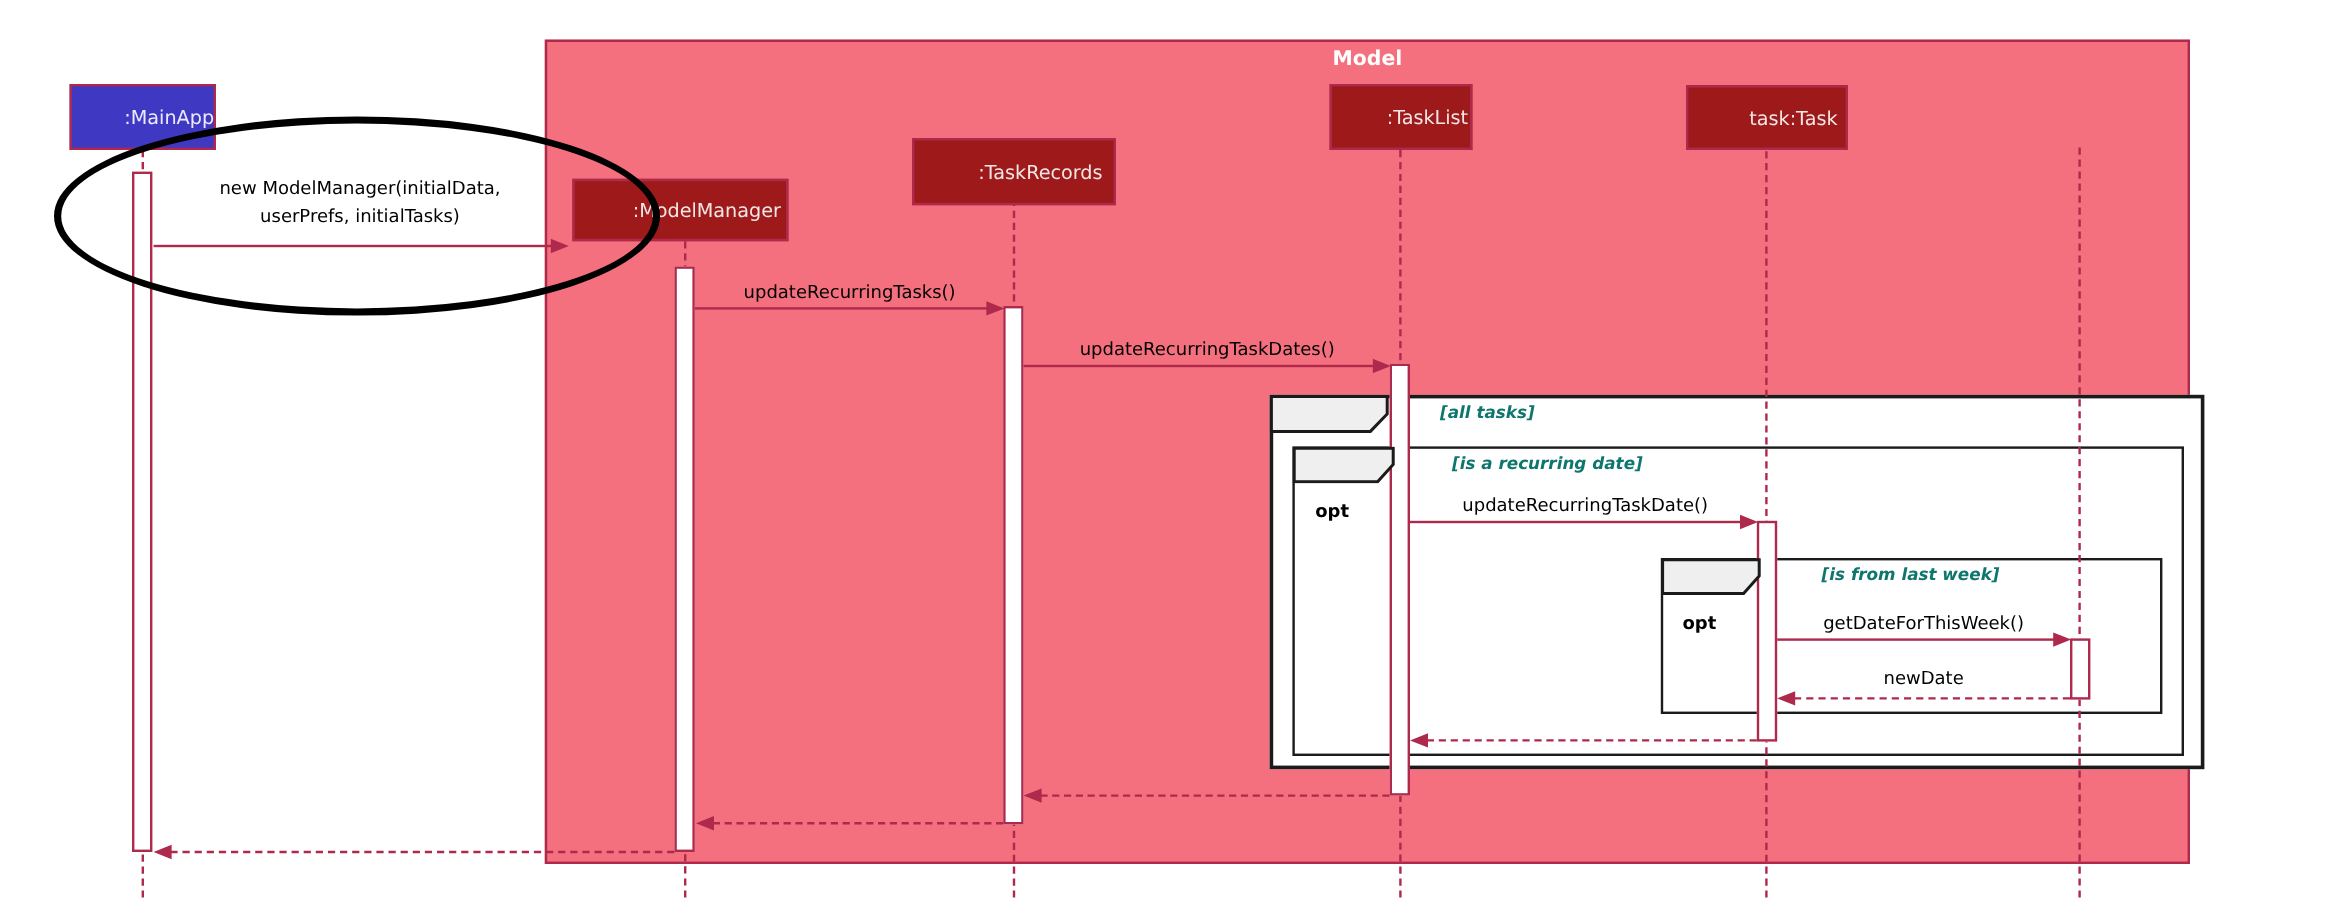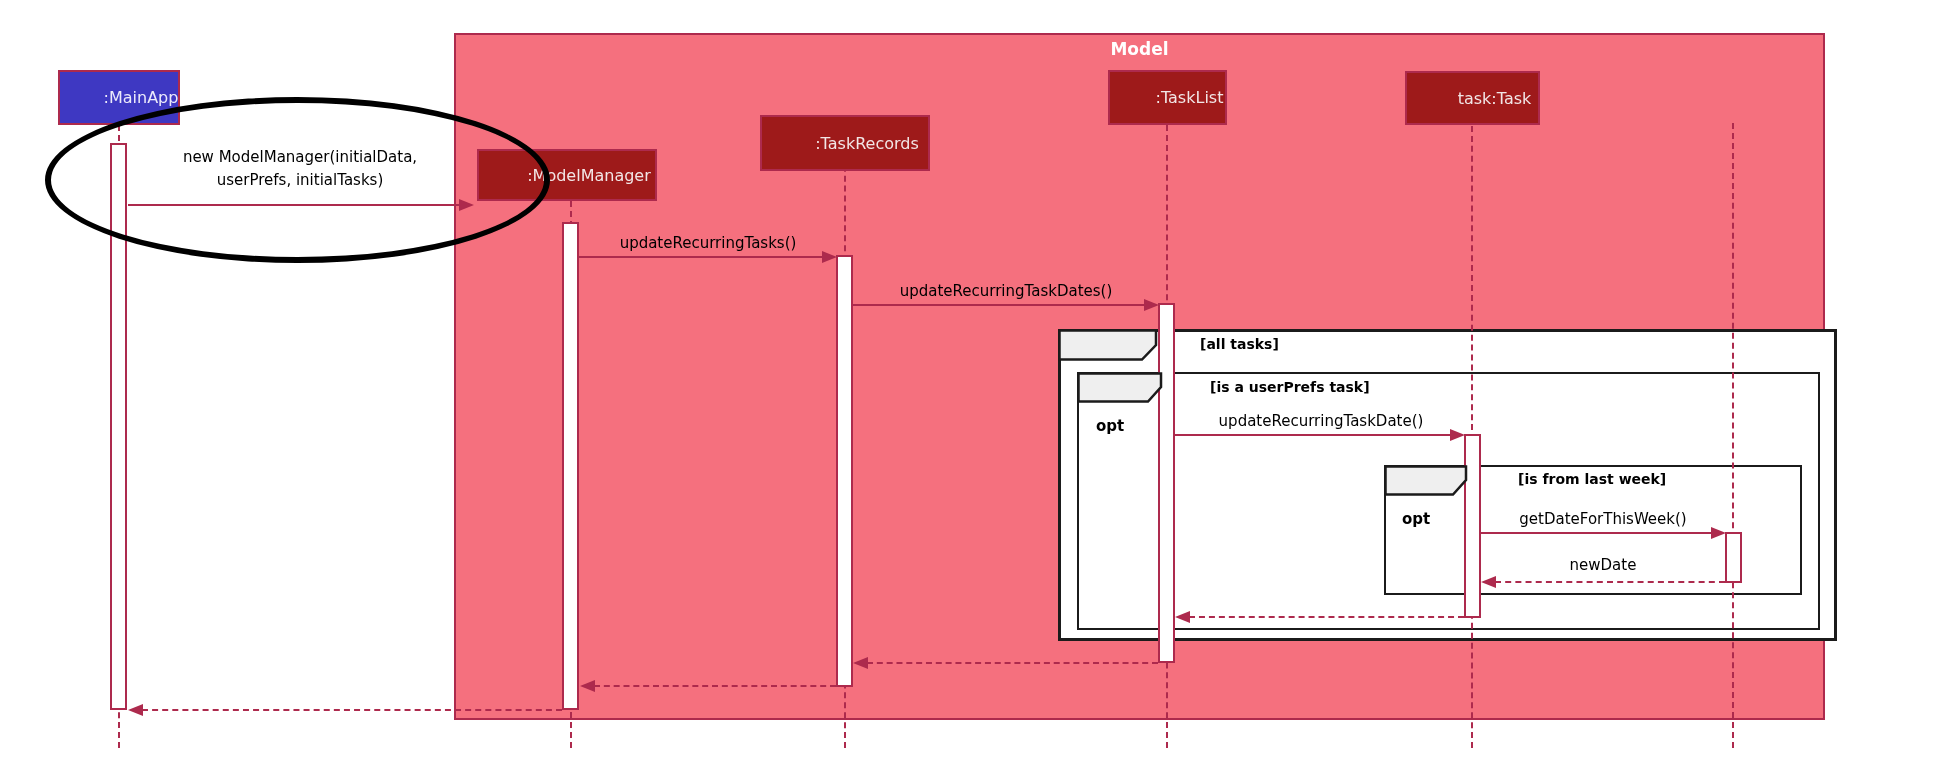--- a/index.html
+++ b/index.html
@@ -40,21 +40,21 @@
   .frag{
     position:absolute;background:#ffffff;border:3px solid #1b1b1b;
     box-sizing:border-box;z-index:2;
   }
   .frag.thin{border-width:2.5px;}
   .pentagon{position:absolute;z-index:6;}
   .frag-op{
     position:absolute;z-index:6;font-weight:bold;font-size:15px;color:#000;margin-top:39px;
   }
   .frag-guard{
-    position:absolute;z-index:6;font-weight:bold;font-size:14px;color:#000000;white-space:nowrap;
+    position:absolute;z-index:6;font-weight:bold;font-size:14px;color:#0f766e;white-space:nowrap;font-style:italic;
   }
   
   .mline{position:absolute;height:0;border-top:2px solid var(--crimson,#AD2A4D);z-index:5;}
   .mline.ret{border-top-style:dashed;}
   .mhead-r{
     position:absolute;width:0;height:0;z-index:5;
     border-top:6px solid transparent;border-bottom:6px solid transparent;
     border-left:15px solid var(--crimson,#AD2A4D);
   }
   .mhead-l{
@@ -103,21 +103,21 @@
   <svg class="pentagon" style="left:1058px;top:329px;" width="100" height="32" viewBox="0 0 100 32">
     <path d="M1.5,1.5 H98 V16 L84,30.5 H1.5 Z" fill="var(--fragment-bg,#EFEFEF)" stroke="#1b1b1b" stroke-width="2.5"></path>
   </svg>
   <div class="frag-op" style="left:1079px;top:335px;">loop</div>
   <div class="frag-guard" style="left:1200px;top:336px;">[all tasks]</div>
 
   <svg class="pentagon" style="left:1077px;top:372px;" width="86" height="31" viewBox="0 0 86 31">
     <path d="M1.5,1.5 H84 V15 L71,29.5 H1.5 Z" fill="var(--fragment-bg,#EFEFEF)" stroke="#1b1b1b" stroke-width="2.5"></path>
   </svg>
   <div class="frag-op" style="left:1096px;top:378px;">opt</div>
-  <div class="frag-guard" style="left:1210px;top:379px;">[is a userPrefs task]</div>
+  <div class="frag-guard" style="left:1210px;top:379px;">[is a recurring date]</div>
 
   <svg class="pentagon" style="left:1384px;top:465px;" width="84" height="31" viewBox="0 0 84 31">
     <path d="M1.5,1.5 H82 V15 L69,29.5 H1.5 Z" fill="var(--fragment-bg,#EFEFEF)" stroke="#1b1b1b" stroke-width="2.5"></path>
   </svg>
   <div class="frag-op" style="left:1402px;top:471px;">opt</div>
   <div class="frag-guard" style="left:1518px;top:471px;">[is from last week]</div>
 
   <div class="mlabel" style="left:150px;top:148px;width:300px;">new ModelManager(initialData,</div>
   <div class="mlabel" style="left:150px;top:171px;width:300px;">userPrefs, initialTasks)</div>
   <div class="mline" style="left:128px;top:204px;width:332px;"></div>

